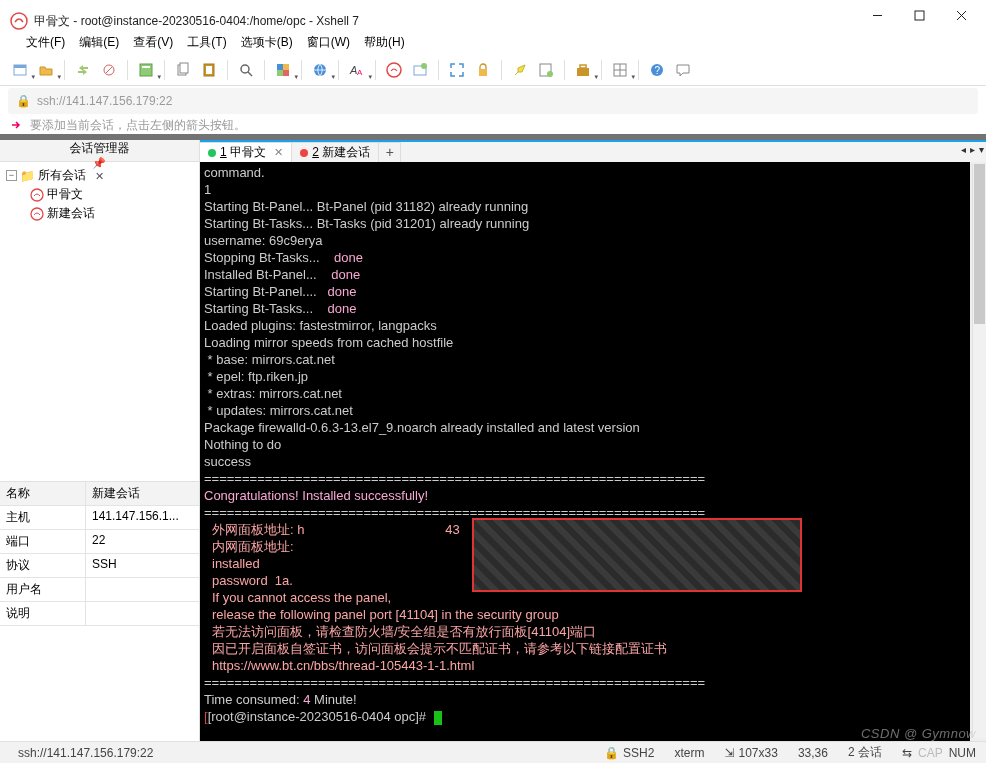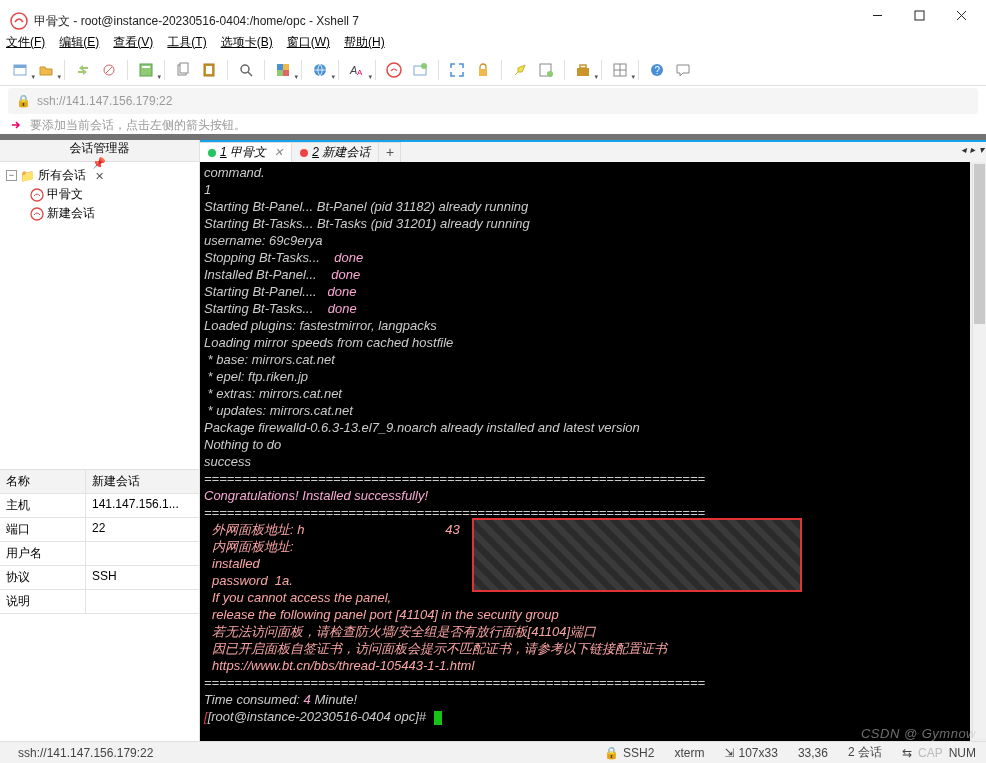--- a/index.html
+++ b/index.html
@@ -6,21 +6,21 @@
 body { width: 986px; height: 763px; background: #fff; font-size: 12px; overflow: hidden; position: relative; }
 
 
 .titlebar { height: 30px; display: flex; align-items: flex-end; padding: 0 4px; background: #fff; }
 .titlebar .app-icon { width: 18px; height: 18px; margin: 0 6px; }
 .titlebar .title-text { flex: 1; font-size: 12px; color: #222; }
 .titlebar .win-btn { width: 42px; height: 30px; display: flex; align-items: center; justify-content: center; color: #222; }
 .titlebar .win-btn svg { width: 11px; height: 11px; }
 
 
-.menubar { height: 24px; display: flex; align-items: center; padding-left: 0; gap: 2px; font-size: 12px; text-decoration: underline; }
+.menubar { height: 24px; display: flex; align-items: center; padding-left: 20px; gap: 2px; font-size: 12px; }
 .menubar .menu-item { padding: 2px 6px; }
 
 
 .toolbar { height: 32px; display: flex; align-items: center; padding-left: 8px; gap: 2px; border-bottom: 1px solid #e0e0e0; background:#fff; }
 .toolbar .tbtn { width: 24px; height: 24px; display: flex; align-items: center; justify-content: center; position:relative;}
 .toolbar .sep { width: 1px; height: 20px; background: #e0e0e0; margin: 0 4px; }
 .dropdown-arrow { font-size:7px; color:#555; position:absolute; right:-3px; bottom:1px;}
 
 
 .addressbar { height: 26px; margin: 2px 8px; background: #f5f5f5; border-radius: 3px; display: flex; align-items: center; padding: 0 8px; gap:6px;}
@@ -42,28 +42,28 @@
 .sidebar-tools .filter-box { flex:1; margin-left:4px; background:#fff; border:1px solid #ddd; height:18px;}
 .tree { flex-grow:0; padding:4px 2px; height:305px; overflow:auto;}
 .tree-item { display:flex; align-items:center; padding:1px 4px; font-size:12px; gap:3px;}
 .tree-item.root { }
 .tree-item.child { padding-left:28px;}
 .tree-toggle { width:11px; height:11px; border:1px solid #999; display:flex; align-items:center; justify-content:center; font-size:9px; line-height:1; color:#555; background:#fff;}
 .folder-icon { color:#f0b94b;}
 .s-icon { width:14px; height:14px; }
 
 
-.prop-grid { flex:1; border-top:1px solid #e0e0e0; margin-top:2px; overflow:auto;}
+.prop-grid { flex:1; border-top:1px solid #e0e0e0; margin-top:14px; overflow:auto;}
 .prop-row { display:flex; border-bottom:1px solid #e3e3e3; font-size:12px; }
 .prop-row .k { width:86px; padding:3px 6px; border-right:1px solid #e3e3e3;}
 .prop-row .v { flex:1; padding:3px 6px;}
 .prop-row.head .k, .prop-row.head .v { background:#f3f3f3; font-weight:normal;}
 
 
-.term-panel { flex:1; display:flex; flex-direction:column; position:relative; background:#000;font-style:italic;}
+.term-panel { flex:1; display:flex; flex-direction:column; position:relative; background:#000;}
 .tab-strip { height:22px; background:#f3f3f3; display:flex; align-items:flex-end; border-top:2px solid #15a3ec; position:relative;}
 .tab { height:20px; display:flex; align-items:center; padding:0 8px; font-size:12px; gap:4px; border-right:1px solid #ddd; border-top:1px solid #ddd; background:#f3f3f3; position:relative;}
 .tab.active { background:#fff; }
 .tab .dot { width:8px; height:8px; border-radius:50%;}
 .tab .dot.green{ background:#22c55e;}
 .tab .dot.red{ background:#ef4444;}
 .tab .ul { text-decoration: underline; }
 .tab-close { font-size:11px; color:#888; margin-left:4px;}
 .tab-add { width:22px; text-align:center; border-right:1px solid #ddd; border-top:1px solid #ddd; height:20px; line-height:18px; background:#f3f3f3; font-size:14px; color:#555;}
 .tab-nav { position:absolute; right:2px; top:2px; font-size:10px; color:#333; display:flex; gap:4px;}
@@ -339,26 +339,26 @@
       </div>
       <div class="prop-row">
           <div class="k">主机</div>
           <div class="v">141.147.156.1...</div>
         </div>
       <div class="prop-row">
           <div class="k">端口</div>
           <div class="v">22</div>
         </div>
       <div class="prop-row">
+          <div class="k">协议</div>
+          <div class="v">SSH</div>
+        </div>
+      <div class="prop-row">
           <div class="k">用户名</div>
           <div class="v"></div>
-        </div>
-      <div class="prop-row">
-          <div class="k">协议</div>
-          <div class="v">SSH</div>
         </div>
       <div class="prop-row">
           <div class="k">说明</div>
           <div class="v"></div>
         </div>
     </div>
   </div>
 
   <div class="term-panel">
     <div class="tab-strip">

